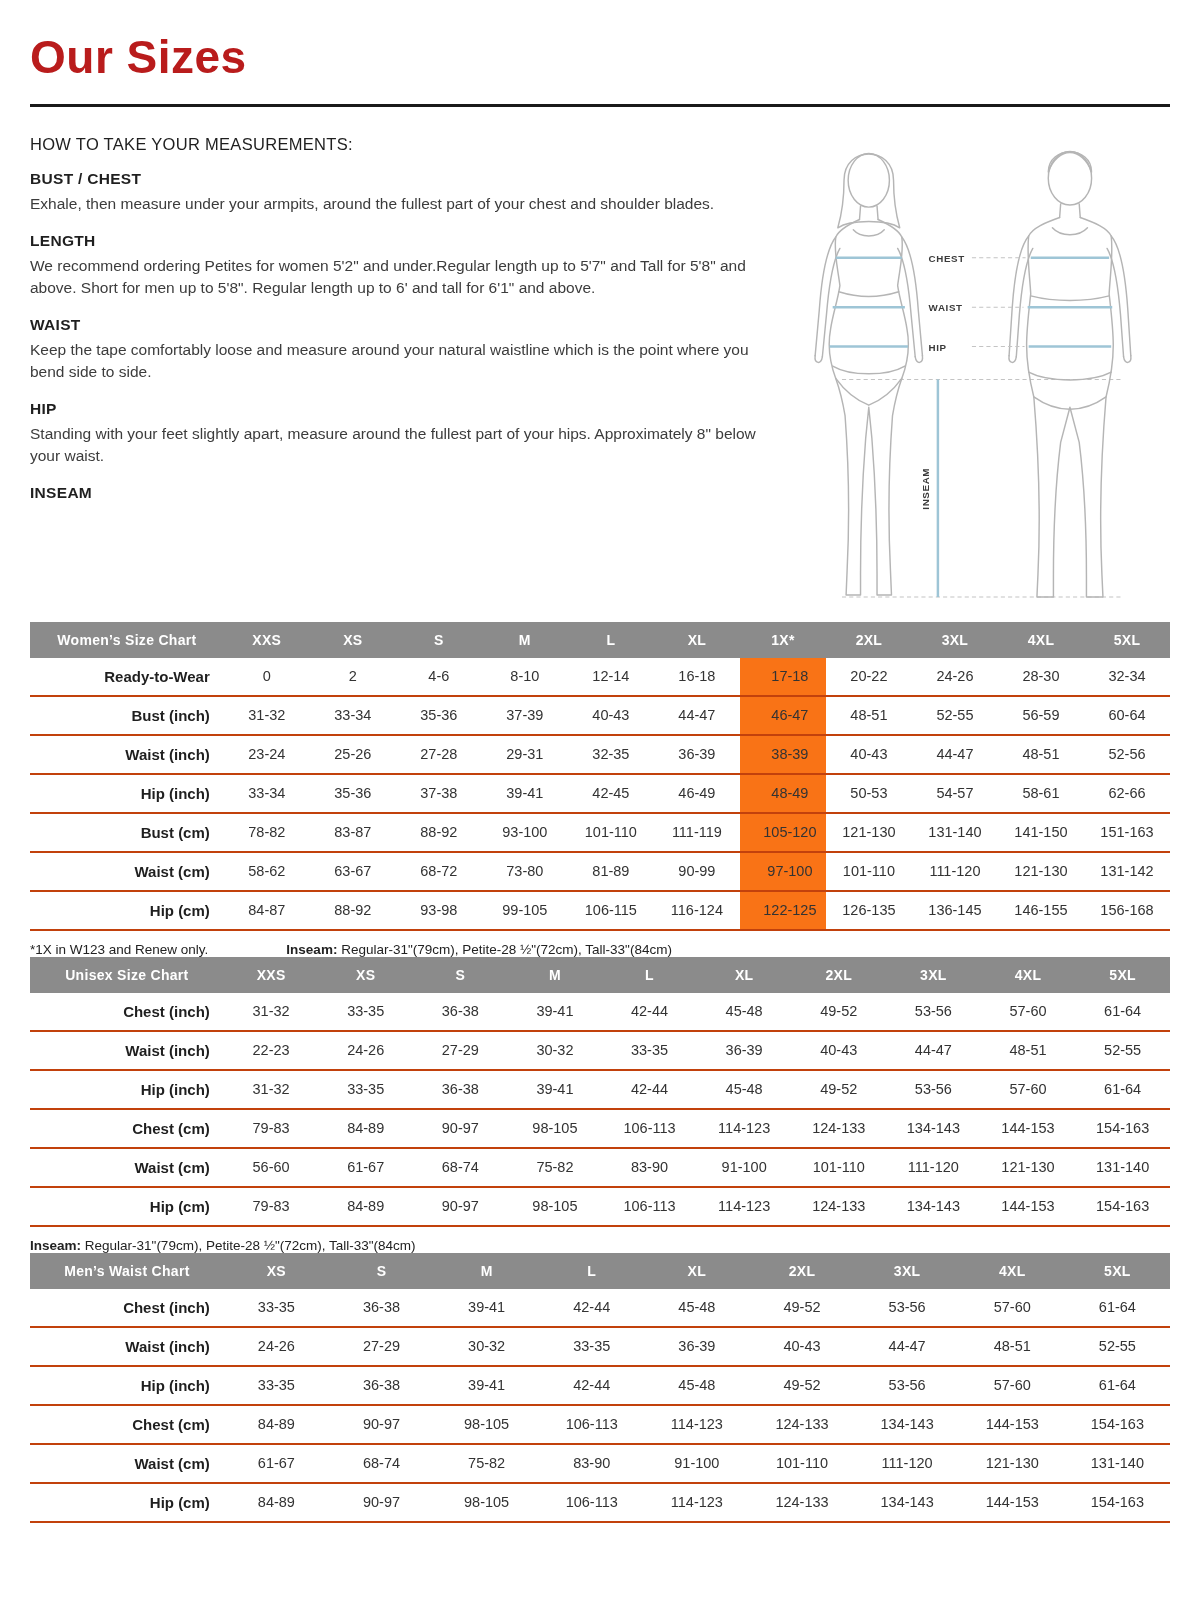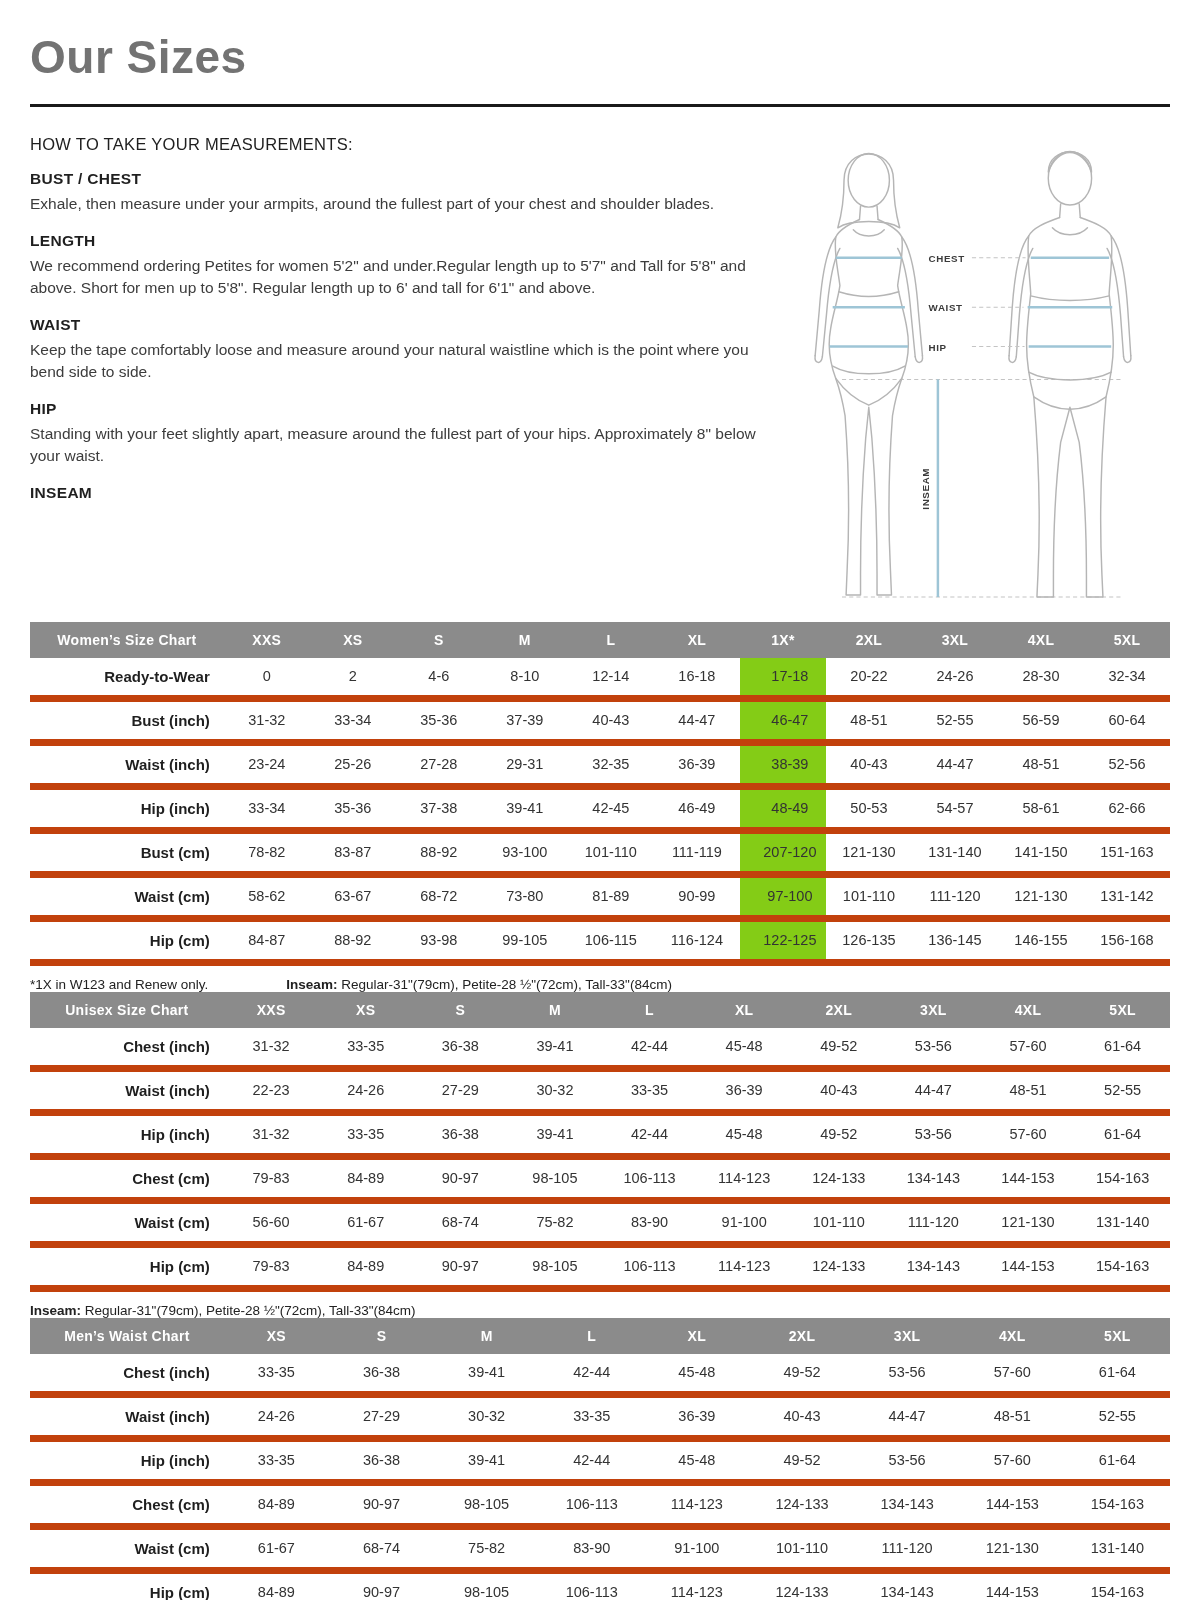--- a/index.html
+++ b/index.html
@@ -6,21 +6,21 @@
   html,body { margin:0; padding:0; background:#fff; }
   body {
     width:1200px;
     font-family:"Liberation Sans","DejaVu Sans",sans-serif;
     color:#333;
   }
   .page { padding:24px 30px 30px; }
 
   h1.page-title {
     font-size:46px; font-weight:800; letter-spacing:.5px;
-    color:#737373; margin:6px 0 20px;
+    color:#b91c1c; margin:6px 0 20px;
   }
   .title-rule { border:none; border-top:3px solid #191919; margin:0 0 28px; }
 
   .intro { display:flex; gap:14px; }
   .instructions { flex:1; max-width:745px; }
   .instructions h2 {
     font-size:16.5px; font-weight:400; color:#1f1f1f;
     letter-spacing:.3px; margin:0 0 16px;
   }
   .section { margin-bottom:17px; }
@@ -37,29 +37,29 @@
   .dash { stroke:#c4c4c4; stroke-width:1; stroke-dasharray:4 3; fill:none; }
   .fig-label { font-size:9.5px; font-weight:700; letter-spacing:.6px; fill:#3a3a3a; }
 
   .size-table {
     width:100%; border-collapse:collapse; table-layout:fixed;
   }
   .size-table thead th {
     background:#8b8b8b; color:#fff; font-size:14px; font-weight:700;
     padding:10px 3px; letter-spacing:.3px; text-align:center;
   }
-  .size-table tbody tr { border-bottom:7px solid #c2410c; }
+  .size-table tbody tr { border-bottom:2px solid #c2410c; }
   .size-table tbody th.row-label {
     text-align:right; padding:10px 14px 10px 4px;
     font-size:15px; font-weight:700; color:#1f1f1f;
   }
   .size-table tbody td {
     text-align:center; font-size:14.5px; color:#333; padding:10px 2px;
   }
-  .size-table tbody td.hl { background:#84cc16;padding-left:16px; }
+  .size-table tbody td.hl { background:#f97316;padding-left:16px; }
 
   .footnote {
     display:flex; align-items:baseline; gap:78px;
     font-size:13.5px; color:#222; margin-top:11px;
   }
   .footnote b { font-weight:700; }
 </style>
 </head>
 <body>
 
@@ -234,21 +234,21 @@
           <td>62-66</td>
         </tr>
         <tr>
           <th class="row-label">Bust (cm)</th>
           <td>78-82</td>
           <td>83-87</td>
           <td>88-92</td>
           <td>93-100</td>
           <td>101-110</td>
           <td>111-119</td>
-          <td class="hl">207-120</td>
+          <td class="hl">105-120</td>
           <td>121-130</td>
           <td>131-140</td>
           <td>141-150</td>
           <td>151-163</td>
         </tr>
         <tr>
           <th class="row-label">Waist (cm)</th>
           <td>58-62</td>
           <td>63-67</td>
           <td>68-72</td>

